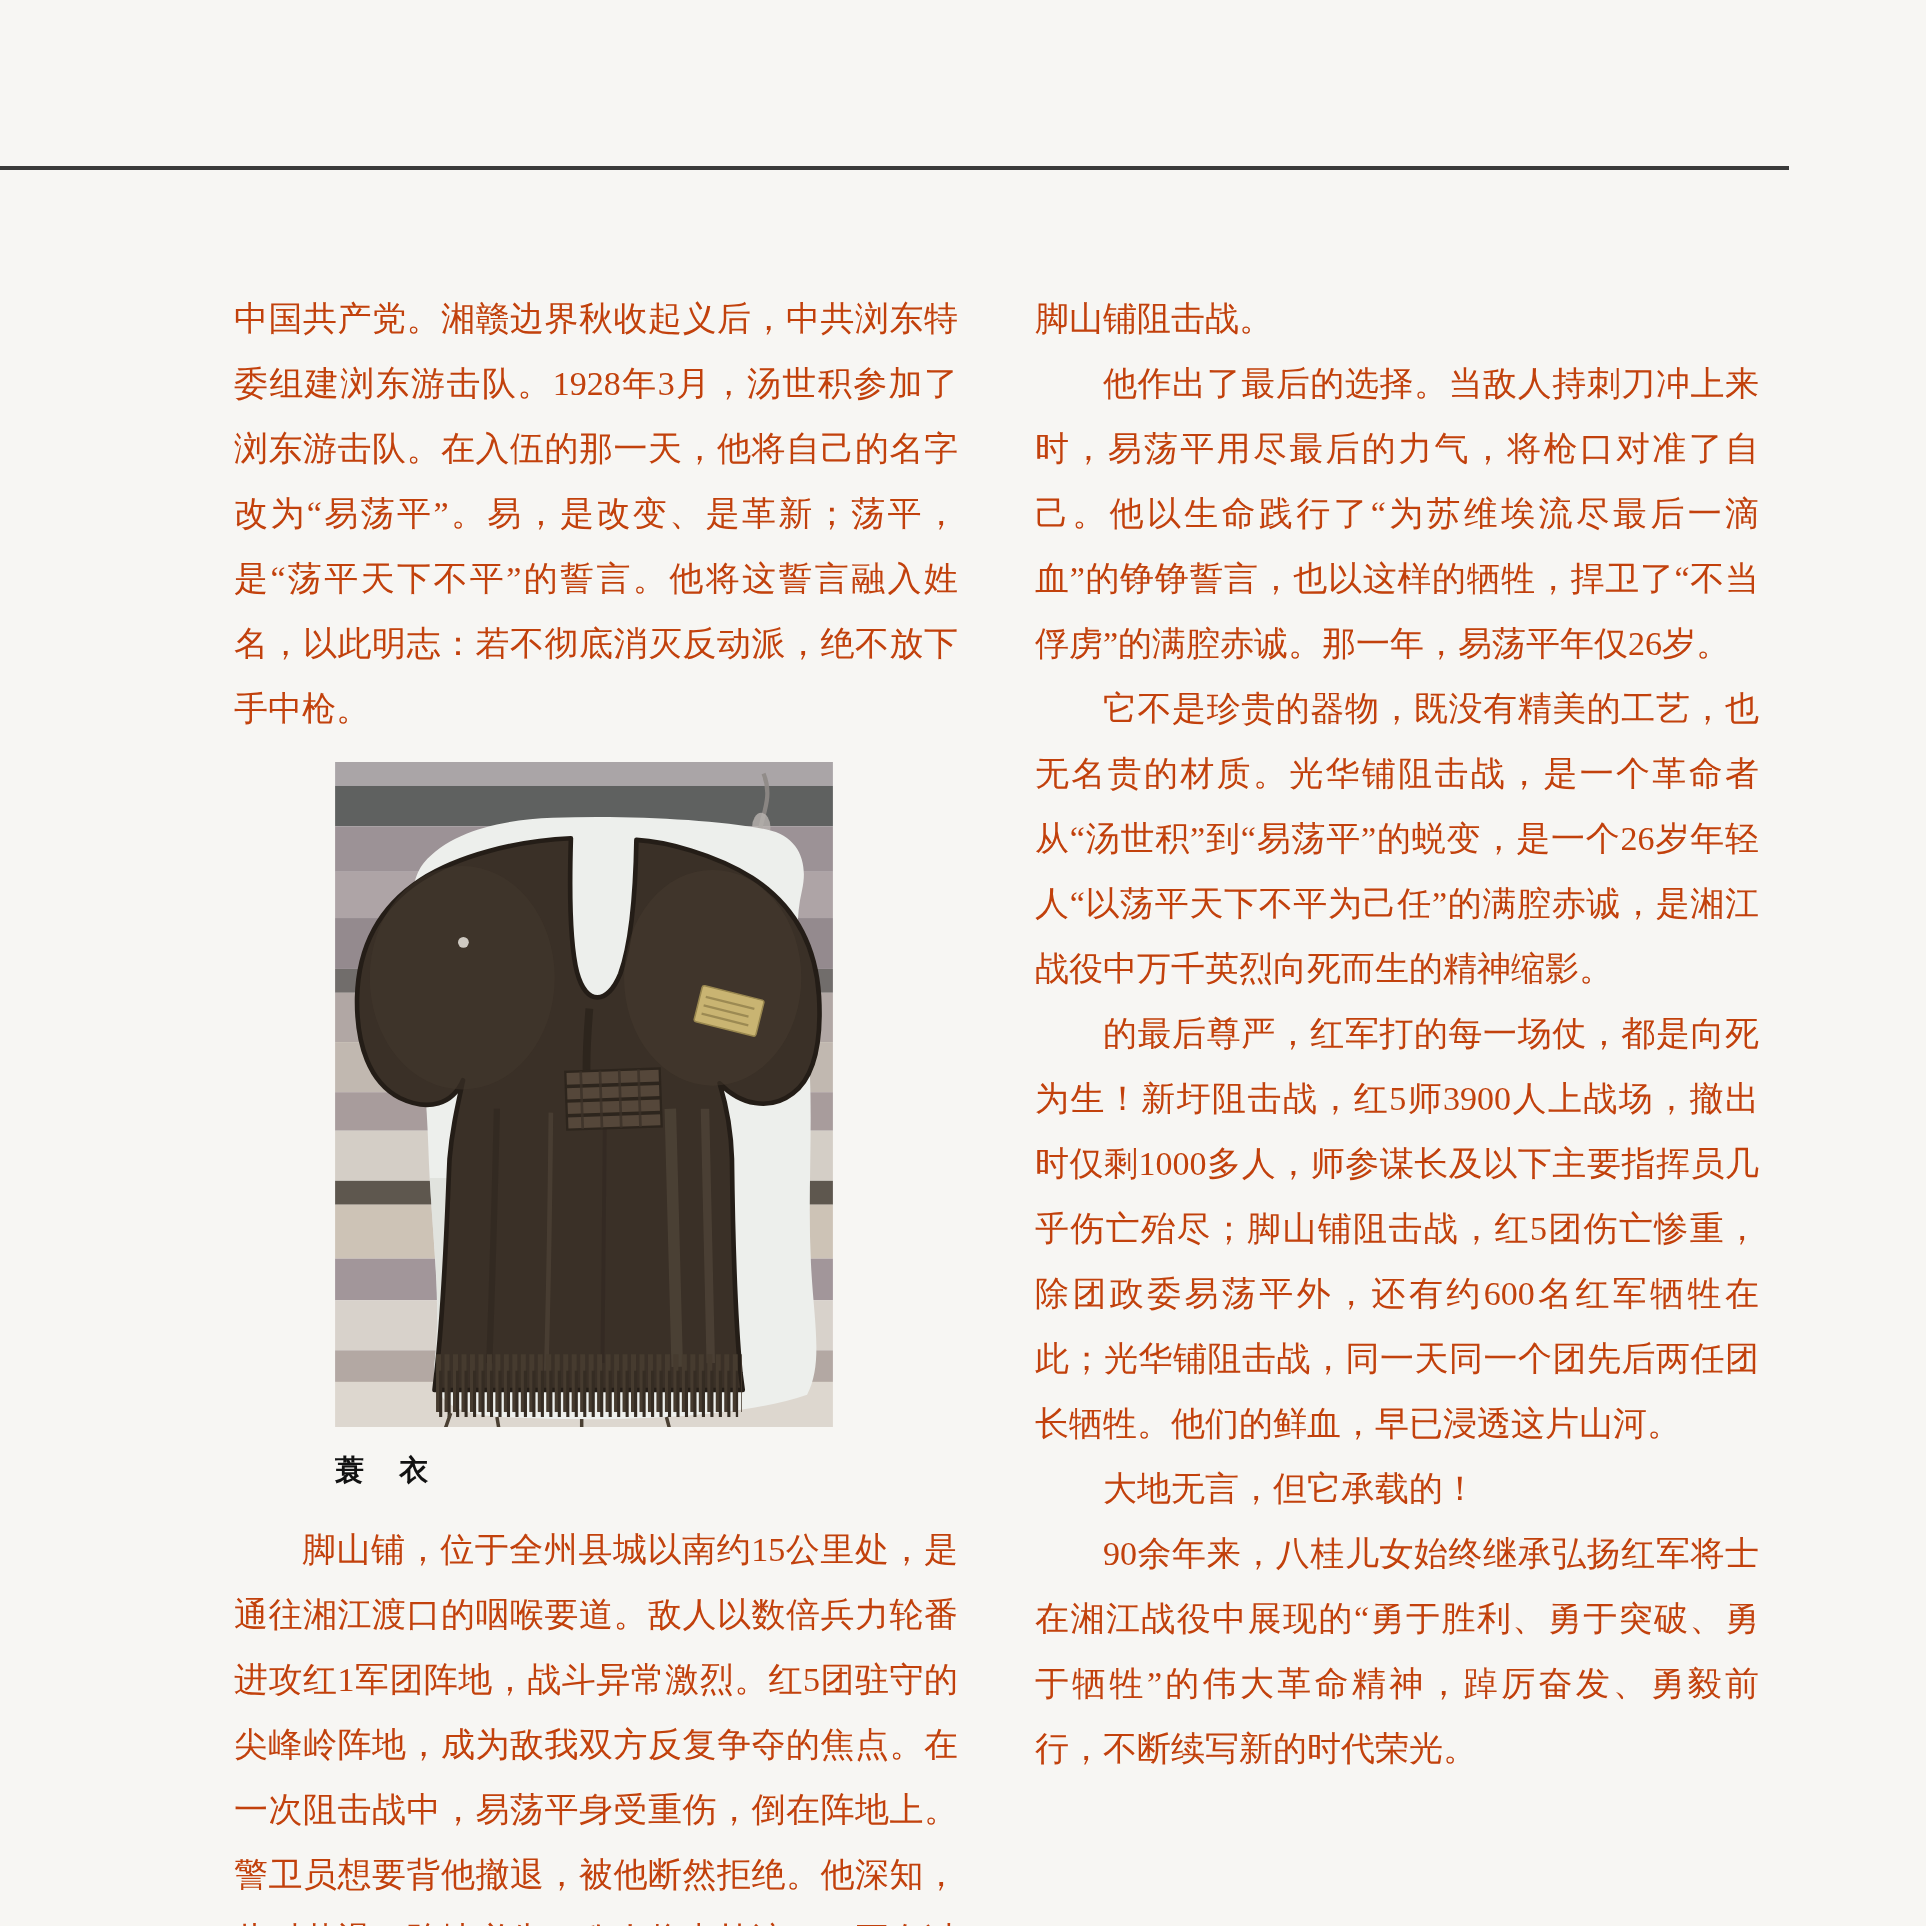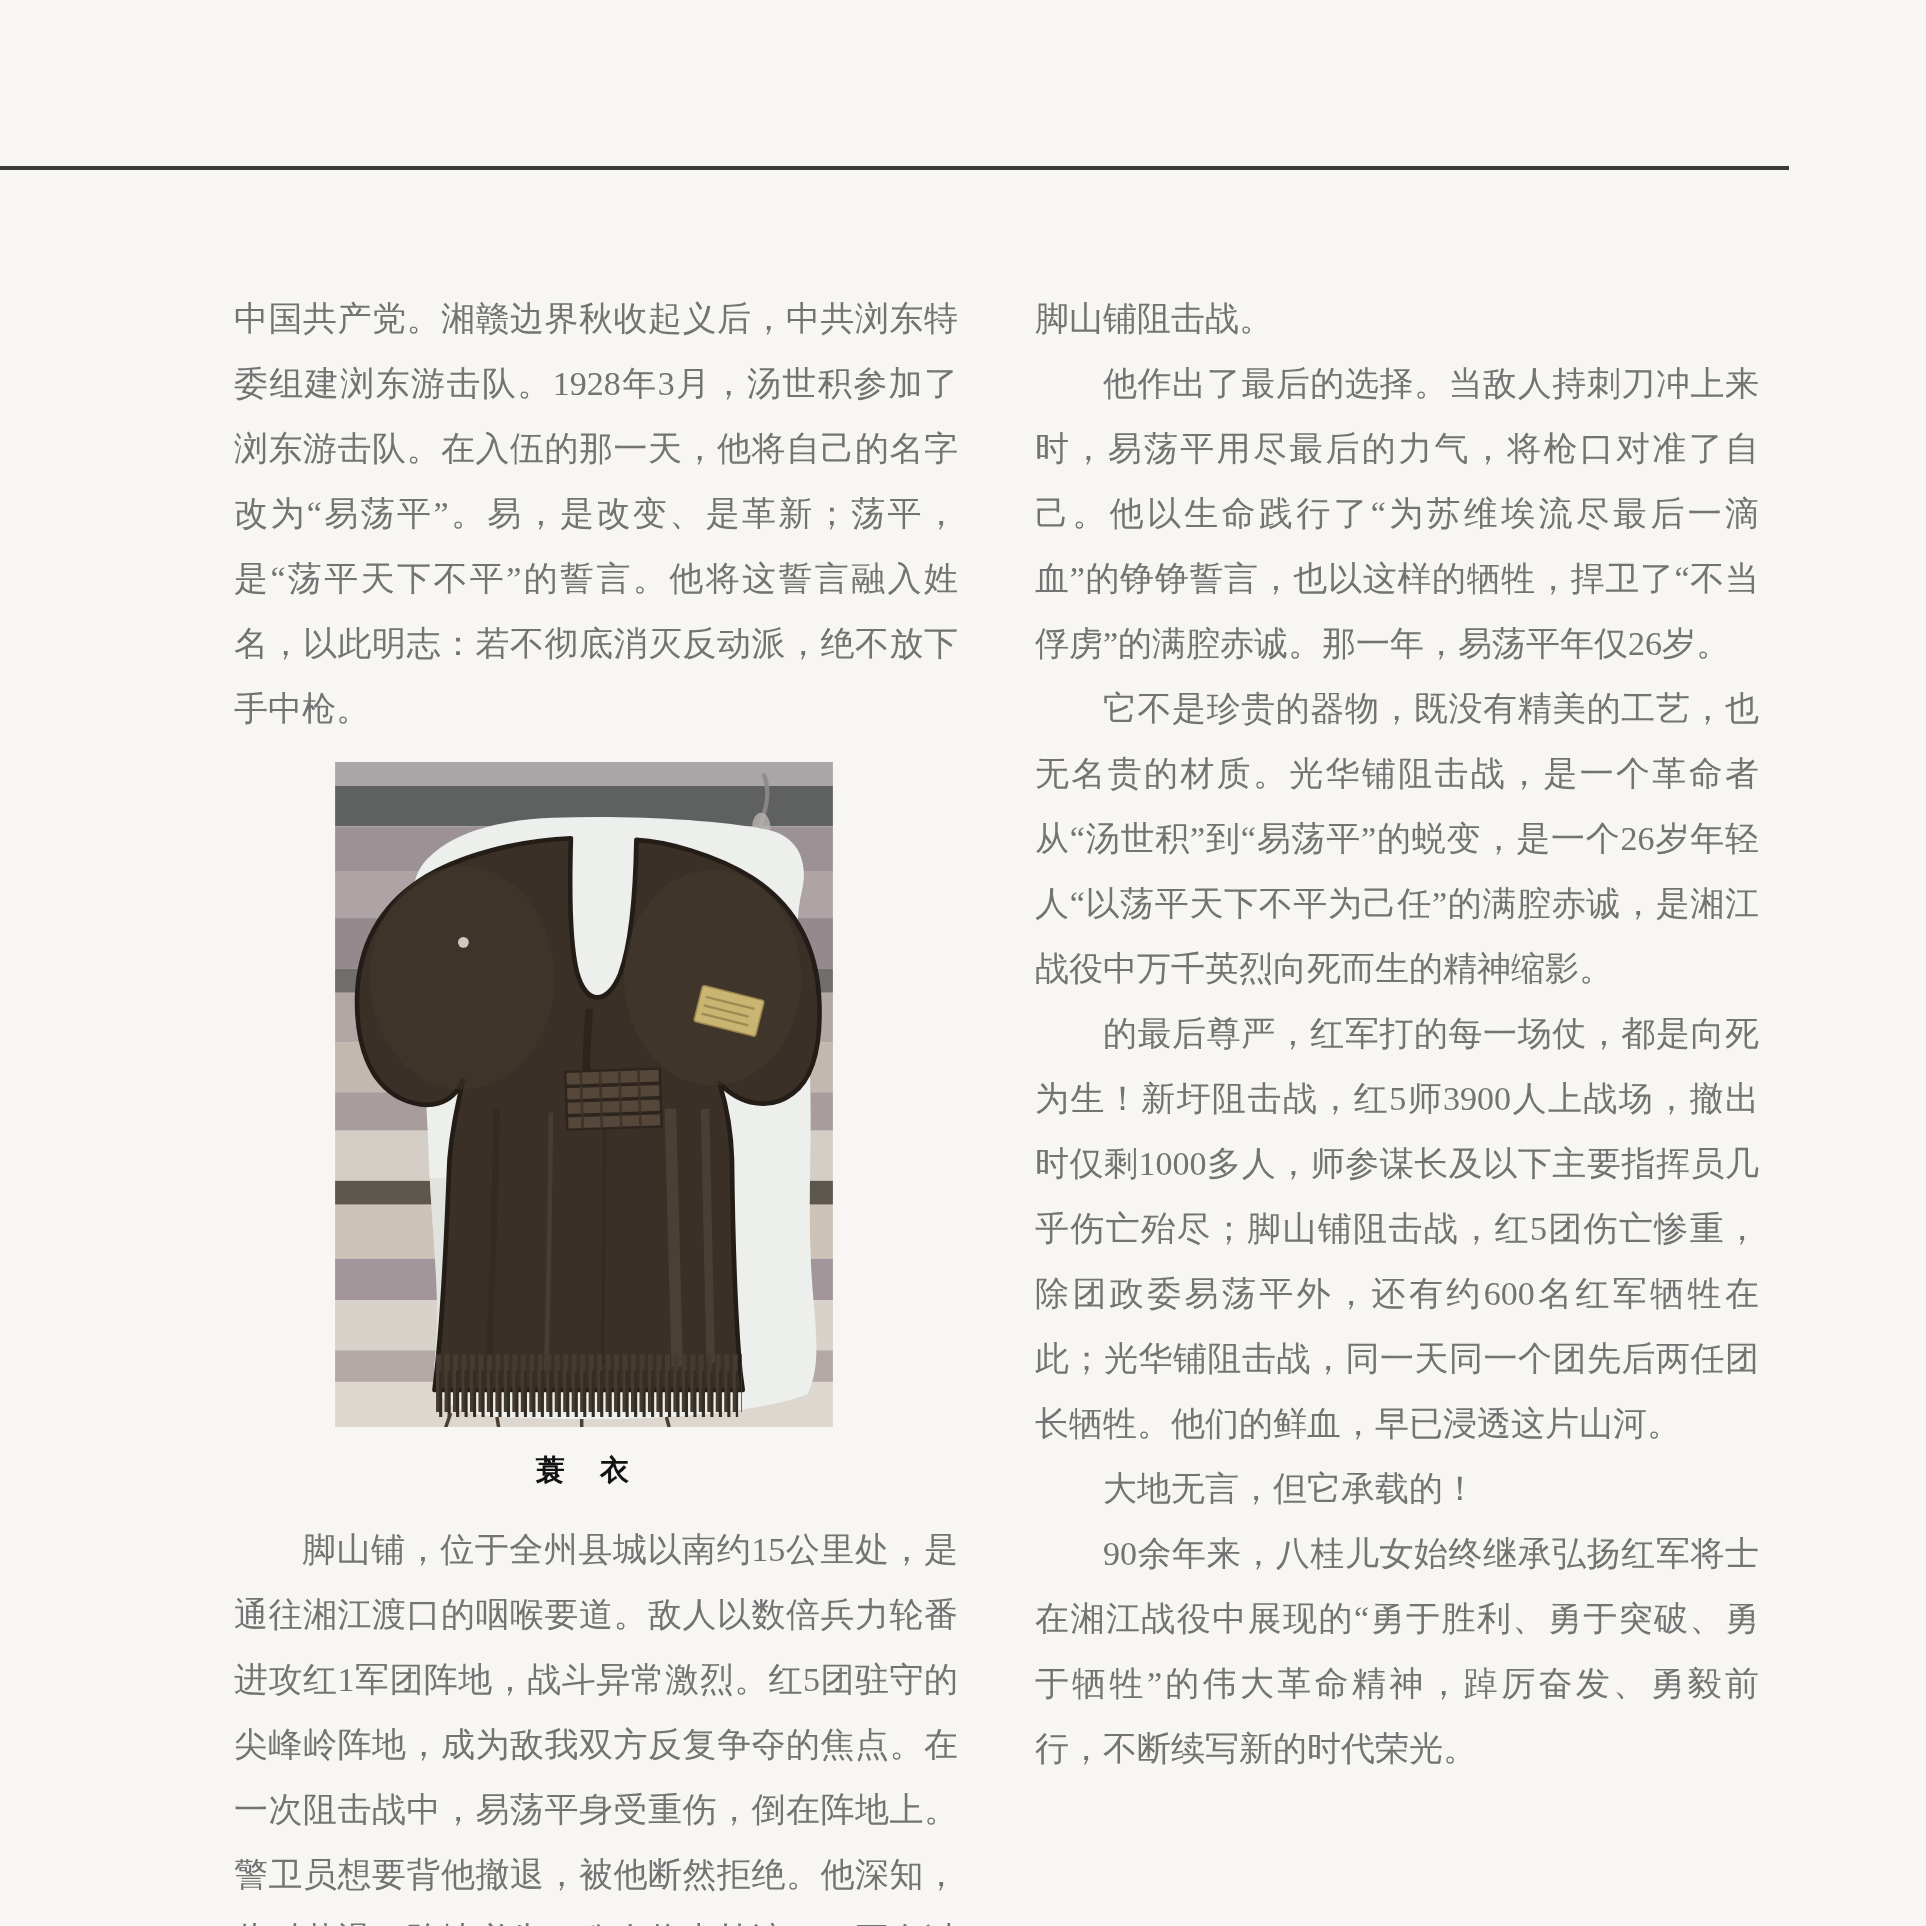--- a/index.html
+++ b/index.html
@@ -17,38 +17,37 @@
     width:1789px; height:3.5px;
     background:#3a3a3a;
   }
 
   .col{ position:absolute; width:724px; }
   .col p{
     margin:0;
     font-size:34px;
     line-height:65px;
     text-align:justify;
-    color:#737373;
+    color:#c2410c;
     word-break:break-all;
   }
   .indent{ text-indent:68px; }
 
   .col-left-a{ left:234px; top:286px; }
   .col-left-b{ left:234px; top:1517px; }
   .col-right{ left:1035px; top:286px; }
 
   .photo-fig{
     position:absolute; left:335px; top:762px;
     width:498px; height:665px;
   }
   .photo-fig svg{ display:block; }
 
   .caption{
     position:absolute; left:335px; top:1451px; width:498px;
-    text-align:center;
     font-family:"Liberation Sans","DejaVu Sans",sans-serif;
     font-weight:700;
     font-size:29px;
     letter-spacing:3.1px;
     color:#121212;
   }
 </style>
 </head>
 <body>
 

